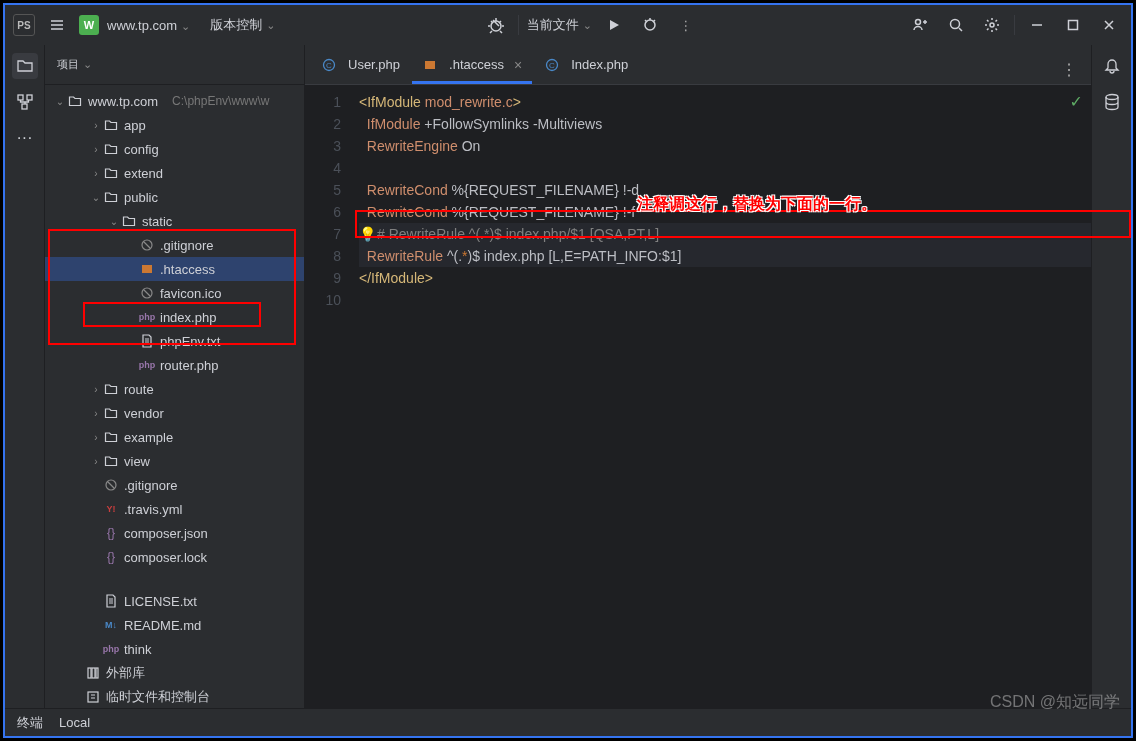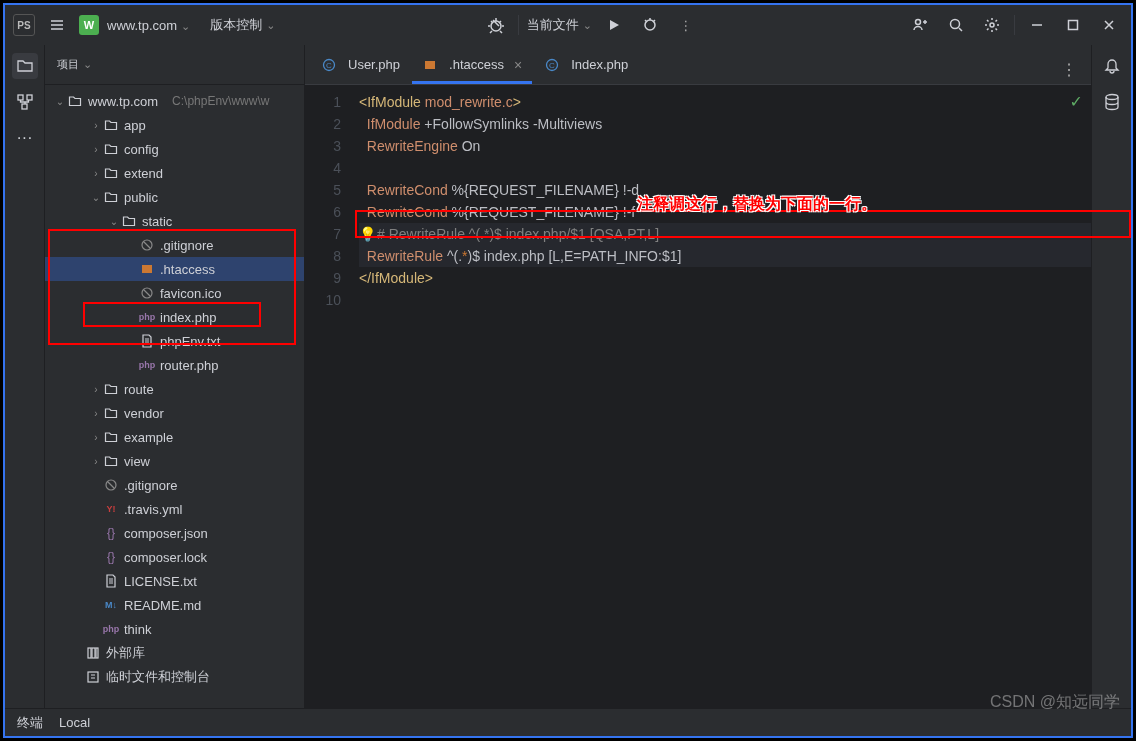--- a/index.html
+++ b/index.html
@@ -333,21 +333,21 @@
             </span>
             <span>composer.json</span>
           </div>
           <div class="tree-row" style="padding-left: 44px;">
             <span class="tree-arrow"></span>
             <span class="tree-ico">
               <span style="color:#9876aa;font-size:12px;">{}</span>
             </span>
             <span>composer.lock</span>
           </div>
-          <div class="tree-row" style="padding-left: 44px;">
+          <div class="tree-row" style="padding-left: 44px; margin-top: 20px;">
             <span class="tree-arrow"></span>
             <span class="tree-ico">
               <svg width="14" height="14" viewBox="0 0 14 14" fill="none" stroke="#ced0d6" stroke-width="1.2">
                 <path d="M3 1h6l2 2v10H3z"></path>
                 <path d="M5 5h4M5 7h4M5 9h4"></path>
               </svg>
             </span>
             <span>LICENSE.txt</span>
           </div>
           <div class="tree-row" style="padding-left: 44px;">

